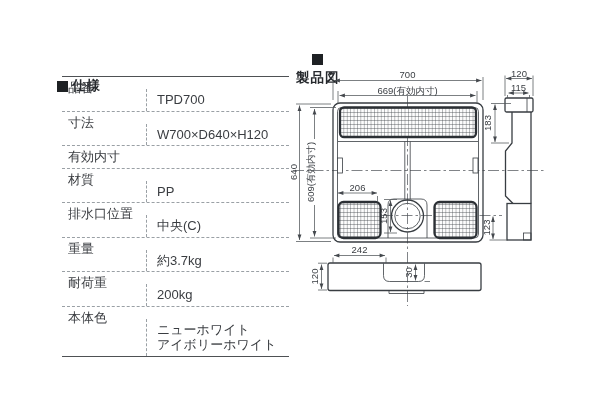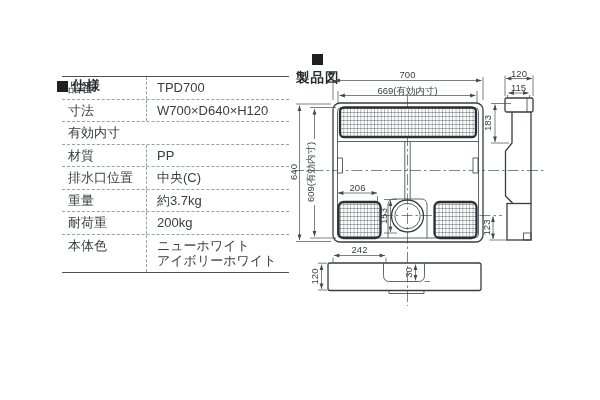--- a/index.html
+++ b/index.html
@@ -19,21 +19,21 @@
   #figure-heading{left:296px;top:54px;flex-direction:column;}
   
   .spec-table{
     position:absolute;left:62px;top:76px;width:227px;
     border-top:1.5px solid #4e5154;border-bottom:1.5px solid #4e5154;
     font-size:13px;color:#3a3d41;line-height:15.5px;
   }
   .spec-row{display:flex;border-bottom:1px dashed #9aa0a5;}
   .spec-row:last-child{border-bottom:none;}
   .spec-row .label{width:76px;flex-shrink:0;padding:3px 2px 3px 6px;}
-  .spec-row .value{flex:1;border-left:1px dashed #9aa0a5;padding:3px 2px 3px 10px;white-space:pre-line;}
+  .spec-row .value{flex:1;border-left:1px dashed #9aa0a5;padding:3px 2px 3px 10px;white-space:pre-line;margin-top:12px;}
   
   .diagram{position:absolute;left:285px;top:62px;}
   .ln{stroke:#383d42;fill:none;}
   .o{stroke-width:1.3;}
   .i{stroke-width:0.8;}
   .tab{fill:#ffffff;stroke:#383d42;stroke-width:0.8;}
   .mesh{fill:url(#mesh);stroke:#2c3035;stroke-width:2.3;}
   .cl{stroke:#4a4f54;stroke-width:0.7;stroke-dasharray:11 3 2.5 3;fill:none;}
   .ext,.dim{stroke:#50555a;stroke-width:0.75;fill:none;}
   .dtx{font-size:9.5px;fill:#393d42;}

